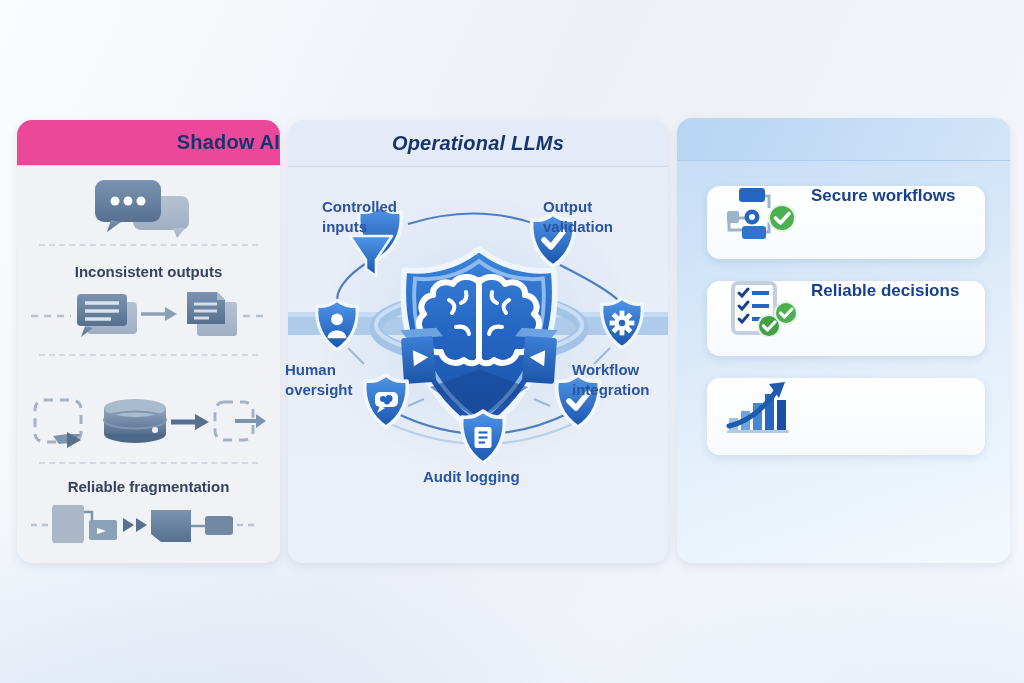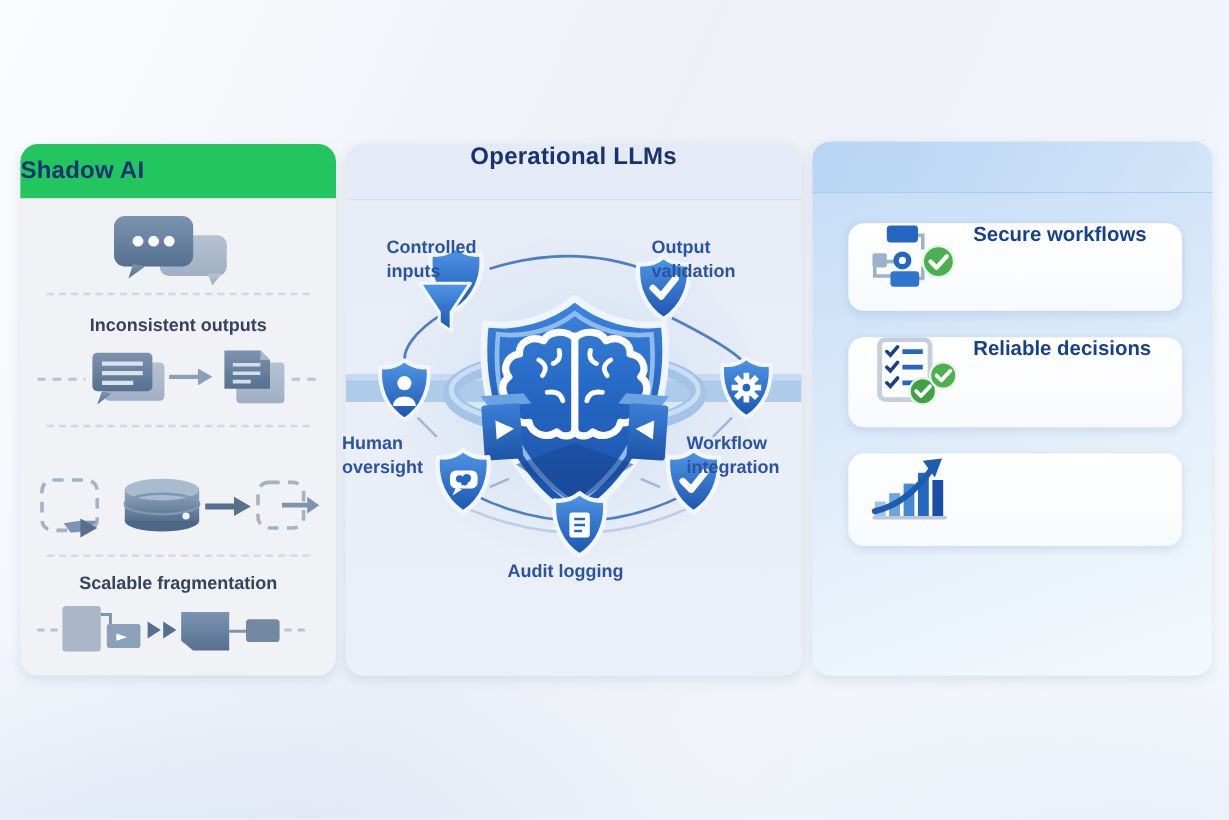--- a/index.html
+++ b/index.html
@@ -6,29 +6,29 @@
   body{font-family:"Liberation Sans",sans-serif;background:#eef0f6;}
   #canvas{position:relative;width:1024px;height:683px;overflow:hidden;
     background:
       radial-gradient(900px 420px at 12% 110%, rgba(203,221,243,.55), transparent 60%),
       radial-gradient(700px 300px at 95% 105%, rgba(215,228,246,.45), transparent 60%),
       linear-gradient(115deg,#fbfcfe 0%,#eef0f7 45%,#f1f4fa 75%,#f6f8fc 100%);}
   .panel{position:absolute;border-radius:15px;box-shadow:0 3px 10px rgba(40,62,110,.10);}
   
   #left-panel{left:17px;top:120px;width:263px;height:443px;background:#f1f2f5;}
   #left-panel .hdr{position:absolute;left:0;top:0;width:100%;height:45px;border-bottom:1px solid #d9dde3;
-    background:#22c55e;border-radius:15px 15px 0 0;display:flex;align-items:center;justify-content:flex-start;}
+    background:#ec4899;border-radius:15px 15px 0 0;display:flex;align-items:center;justify-content:flex-end;}
   .panel-title{font-size:20px;font-weight:bold;color:#16356f;letter-spacing:.2px;}
   .lsec-label{position:absolute;width:100%;text-align:center;font-size:15px;font-weight:bold;color:#35435e;}
   .ldiv{position:absolute;left:22px;right:22px;height:0;border-top:2px dashed #d3d8e0;}
   .licon{position:absolute;}
   
   #mid-panel{left:288px;top:120px;width:380px;height:443px;background:linear-gradient(180deg,#e7ecf7 0%,#e9eef7 55%,#ebf0f8 100%);}
   #mid-panel .hdr{position:absolute;left:0;top:0;width:100%;height:46px;border-bottom:1px solid #d2dbe9;
-    background:#e4eaf6;border-radius:15px 15px 0 0;display:flex;align-items:flex-start;justify-content:center;}
+    background:#e4eaf6;border-radius:15px 15px 0 0;display:flex;align-items:center;justify-content:center;font-style:italic;}
   #mid-svg{position:absolute;left:0;top:0;}
   .mnode-label{position:absolute;text-align:left;font-size:15px;font-weight:bold;color:#2a549f;line-height:20px;}
   
   #right-panel{left:677px;top:118px;width:333px;height:445px;
     background:linear-gradient(160deg,#c2dbf5 0%,#cfe3f8 25%,#e4effa 60%,#f4f9fd 100%);}
   #right-panel .hdr{position:absolute;left:0;top:0;width:100%;height:42px;border-bottom:1px solid #aecbea;
     background:linear-gradient(90deg,rgba(178,209,242,.65),rgba(214,232,249,.4));border-radius:15px 15px 0 0;}
   .rcard{position:absolute;left:30px;width:278px;background:linear-gradient(180deg,#ffffff,#f7fafd);
     border-radius:13px;box-shadow:0 3px 8px rgba(40,70,120,.12);display:flex;align-items:flex-start;}
   .rcard .ric{margin-left:18px;width:72px;height:56px;flex:0 0 72px;}
@@ -124,21 +124,21 @@
       <ellipse cx="104" cy="30" rx="31" ry="8.5" fill="none" stroke="#7f97b1" stroke-width="2"></ellipse>
       <circle cx="124" cy="40" r="3" fill="#eef2f7"></circle>
       <line x1="140" y1="32" x2="166" y2="32" stroke="#56708e" stroke-width="5"></line>
       <path d="M164,24 l14,8 -14,8 z" fill="#56708e"></path>
       <rect x="184" y="12" width="38" height="38" rx="9" fill="none" stroke="#a6b2c2" stroke-width="3" stroke-dasharray="9 7"></rect>
       <line x1="204" y1="31" x2="226" y2="31" stroke="#7d94ae" stroke-width="4"></line>
       <path d="M225,24 l10,7 -10,7 z" fill="#7d94ae"></path>
     </svg>
     <div class="ldiv" style="top:342px"></div>
 
-    <div class="lsec-label" style="top:358px">Scalable fragmentation</div>
+    <div class="lsec-label" style="top:358px">Reliable fragmentation</div>
     <svg class="licon" style="left:14px;top:382px" width="235" height="46" viewBox="0 0 235 46">
       <line x1="0" y1="23" x2="18" y2="23" stroke="#b9c2cf" stroke-width="2.5" stroke-dasharray="6 5"></line>
       <rect x="21" y="3" width="32" height="38" rx="3" fill="#a9b7c8"></rect>
       <path d="M53,10 h8 v8" fill="none" stroke="#7d94ae" stroke-width="2.5"></path>
       <rect x="58" y="18" width="28" height="20" rx="2" fill="#8ba1b8"></rect>
       <path d="M66,26 l9,3 -9,3 z" fill="#fff"></path>
       <path d="M92,16 l11,7 -11,7 z" fill="#56708e"></path>
       <path d="M105,16 l11,7 -11,7 z" fill="#56708e"></path>
       <path d="M120,8 h40 v32 h-30 l-10,-8 z" fill="url(#gSteel)"></path>
       <line x1="160" y1="24" x2="174" y2="24" stroke="#7d94ae" stroke-width="2.5"></line>

